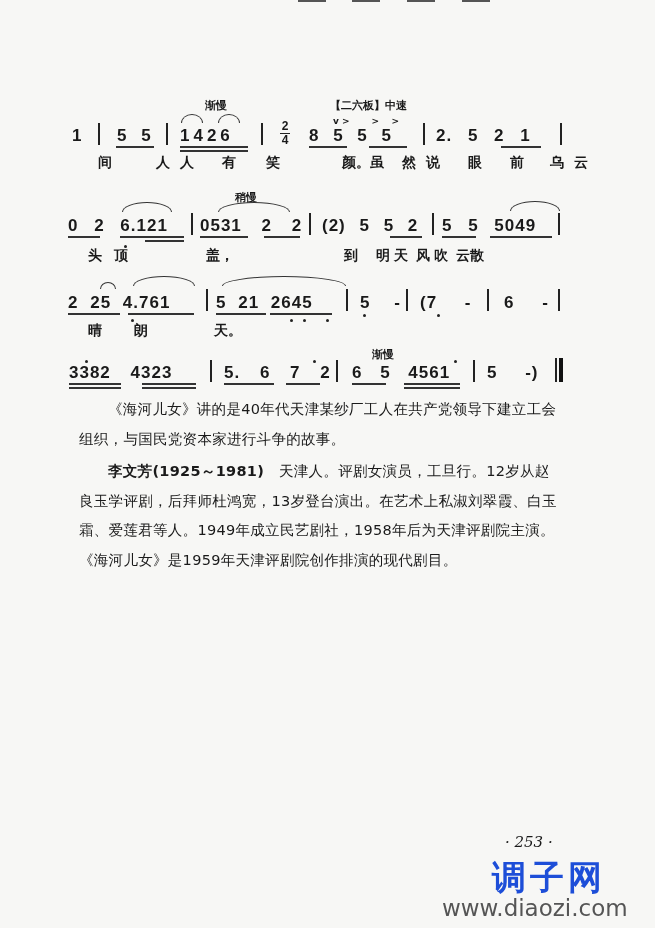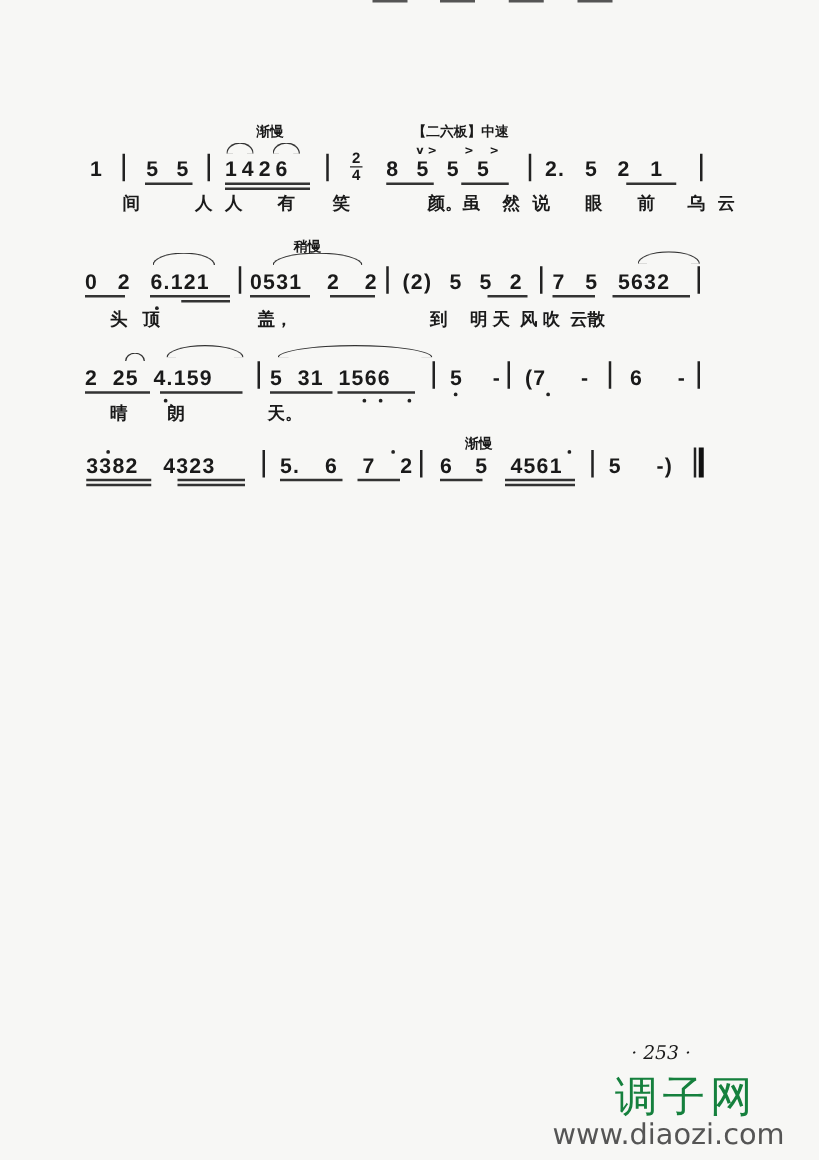--- a/index.html
+++ b/index.html
@@ -17,21 +17,21 @@
   .anno { font-family: "DejaVu Sans", sans-serif; font-size: 11px; font-weight: bold; margin-left: 22px; }
   .bar { position: absolute; width: 1.5px; background: #222; }
   .uline { position: absolute; height: 1.5px; background: #333; }
   .slur { position: absolute; border: 1.2px solid #333; border-bottom: none; border-radius: 50% 50% 0 0 / 100% 100% 0 0; }
   .dot { position: absolute; width: 3px; height: 3px; background: #222; border-radius: 50%; }
   .prose { position: absolute; left: 79px; width: 482px; font-family: "DejaVu Sans", sans-serif; font-size: 14.5px; line-height: 29.5px; letter-spacing: 0.3px; }
   .prose p { margin: 0; }
   .indent { text-indent: 29px; }
   .bold { font-weight: bold; }
   .pagenum { position: absolute; left: 505px; top: 833px; font-family: "DejaVu Serif", serif; font-style: italic; font-size: 15px; }
-  .wm1 { position: absolute; left: 492px; top: 855px; font-family: "DejaVu Sans", sans-serif; font-size: 34px; font-weight: normal; color: #15803d; letter-spacing: 4px; }
+  .wm1 { position: absolute; left: 492px; top: 855px; font-family: "DejaVu Sans", sans-serif; font-size: 34px; font-weight: bold; color: #1d4ed8; letter-spacing: 4px; }
   .wm2 { position: absolute; left: 442px; top: 895px; font-family: "DejaVu Sans", sans-serif; font-size: 23px; font-weight: normal; color: #555; }
   .tsig { position: absolute; font-family: "Liberation Sans", sans-serif; font-weight: bold; font-size: 12px; text-align: center; line-height: 13px; }
   .final { position: absolute; width: 4px; background: #111; }
 </style>
 </head>
 <body>
 
 <div class="topmark" style="left:298px;width:28px;"></div>
 <div class="topmark" style="left:352px;width:28px;"></div>
 <div class="topmark" style="left:407px;width:28px;"></div>
@@ -81,38 +81,38 @@
   <div class="dot" style="left:124px;top:245px;"></div>
   <div class="bar" style="left:191px;top:213px;height:22px;"></div>
   <span class="abs num" style="left:200px;top:216px;word-spacing:14px;">0531  2 2</span>
   <div class="uline" style="left:200px;top:236px;width:48px;"></div>
   <div class="uline" style="left:264px;top:236px;width:36px;"></div>
   <div class="bar" style="left:309px;top:213px;height:22px;"></div>
   <span class="abs num" style="left:322px;top:216px;word-spacing:8px;text-align:center;">(2) 5  5 2</span>
   <div class="uline" style="left:390px;top:236px;width:32px;"></div>
   <div class="bar" style="left:432px;top:213px;height:22px;"></div>
   <div class="slur" style="left:510px;top:201px;width:48px;height:9px;"></div>
-  <span class="abs num" style="left:442px;top:216px;word-spacing:10px;">7 5  5632</span>
+  <span class="abs num" style="left:442px;top:216px;word-spacing:10px;">5 5  5049</span>
   <div class="uline" style="left:442px;top:236px;width:34px;"></div>
   <div class="uline" style="left:490px;top:236px;width:62px;"></div>
   <div class="bar" style="left:558px;top:213px;height:22px;"></div>
 
   <span class="abs lyric" style="left:88px;top:247px;">
     <span>头</span><span style="display:inline-block;width:12px"></span><span>顶</span><span style="display:inline-block;width:78px"></span><span>盖，</span><span style="display:inline-block;width:110px"></span><span>到</span><span style="display:inline-block;width:18px"></span><span>明</span><span style="display:inline-block;width:4px"></span><span>天</span><span style="display:inline-block;width:8px"></span><span>风</span><span style="display:inline-block;width:4px"></span><span>吹</span><span style="display:inline-block;width:8px"></span><span>云散</span>
   </span>
 
   <div class="slur" style="left:100px;top:282px;width:14px;height:6px;"></div>
   <div class="slur" style="left:133px;top:276px;width:60px;height:9px;"></div>
   <div class="slur" style="left:222px;top:276px;width:122px;height:9px;"></div>
-  <span class="abs num" style="left:68px;top:293px;word-spacing:6px;">2 25  4.159</span>
+  <span class="abs num" style="left:68px;top:293px;word-spacing:6px;">2 25  4.761</span>
   <div class="uline" style="left:68px;top:313px;width:52px;"></div>
   <div class="uline" style="left:128px;top:313px;width:66px;"></div>
   <div class="dot" style="left:131px;top:319px;"></div>
   <div class="bar" style="left:206px;top:289px;height:22px;"></div>
-  <span class="abs num" style="left:216px;top:293px;word-spacing:6px;">5 31  1566</span>
+  <span class="abs num" style="left:216px;top:293px;word-spacing:6px;">5 21  2645</span>
   <div class="uline" style="left:216px;top:313px;width:50px;"></div>
   <div class="uline" style="left:270px;top:313px;width:62px;"></div>
   <div class="dot" style="left:290px;top:319px;"></div>
   <div class="dot" style="left:303px;top:319px;"></div>
   <div class="dot" style="left:326px;top:319px;"></div>
   <div class="bar" style="left:346px;top:289px;height:22px;"></div>
   <span class="abs num" style="left:360px;top:293px;word-spacing:18px;">5  -</span>
   <div class="dot" style="left:363px;top:314px;"></div>
   <div class="bar" style="left:406px;top:289px;height:22px;"></div>
   <span class="abs num" style="left:420px;top:293px;word-spacing:22px;">(7  -</span>
@@ -143,17 +143,19 @@
   <div class="uline" style="left:404px;top:383px;width:56px;"></div>
   <div class="uline" style="left:404px;top:387px;width:56px;"></div>
   <div class="dot" style="left:454px;top:360px;"></div>
   <div class="bar" style="left:473px;top:360px;height:22px;"></div>
   <span class="abs num" style="left:487px;top:363px;word-spacing:22px;">5  -)</span>
   <div class="bar" style="left:555px;top:358px;height:24px;width:1.5px;"></div>
   <div class="final" style="left:559px;top:358px;height:24px;"></div>
 </div>
 
 <div class="prose" style="top:395px;">
+  <p class="indent">《海河儿女》讲的是40年代天津某纱厂工人在共产党领导下建立工会组织，与国民党资本家进行斗争的故事。</p>
+  <p class="indent" style="margin-top:3px;"><span class="bold">李文芳(1925～1981)</span><span>　天津人。评剧女演员，工旦行。12岁从赵良玉学评剧，后拜师杜鸿宽，13岁登台演出。在艺术上私淑刘翠霞、白玉霜、爱莲君等人。1949年成立民艺剧社，1958年后为天津评剧院主演。《海河儿女》是1959年天津评剧院创作排演的现代剧目。</span></p>
 </div>
 
 <span class="pagenum">· 253 ·</span>
 <span class="wm1">调子网</span>
 <span class="wm2">www.diaozi.com</span>
 
 </body></html>

